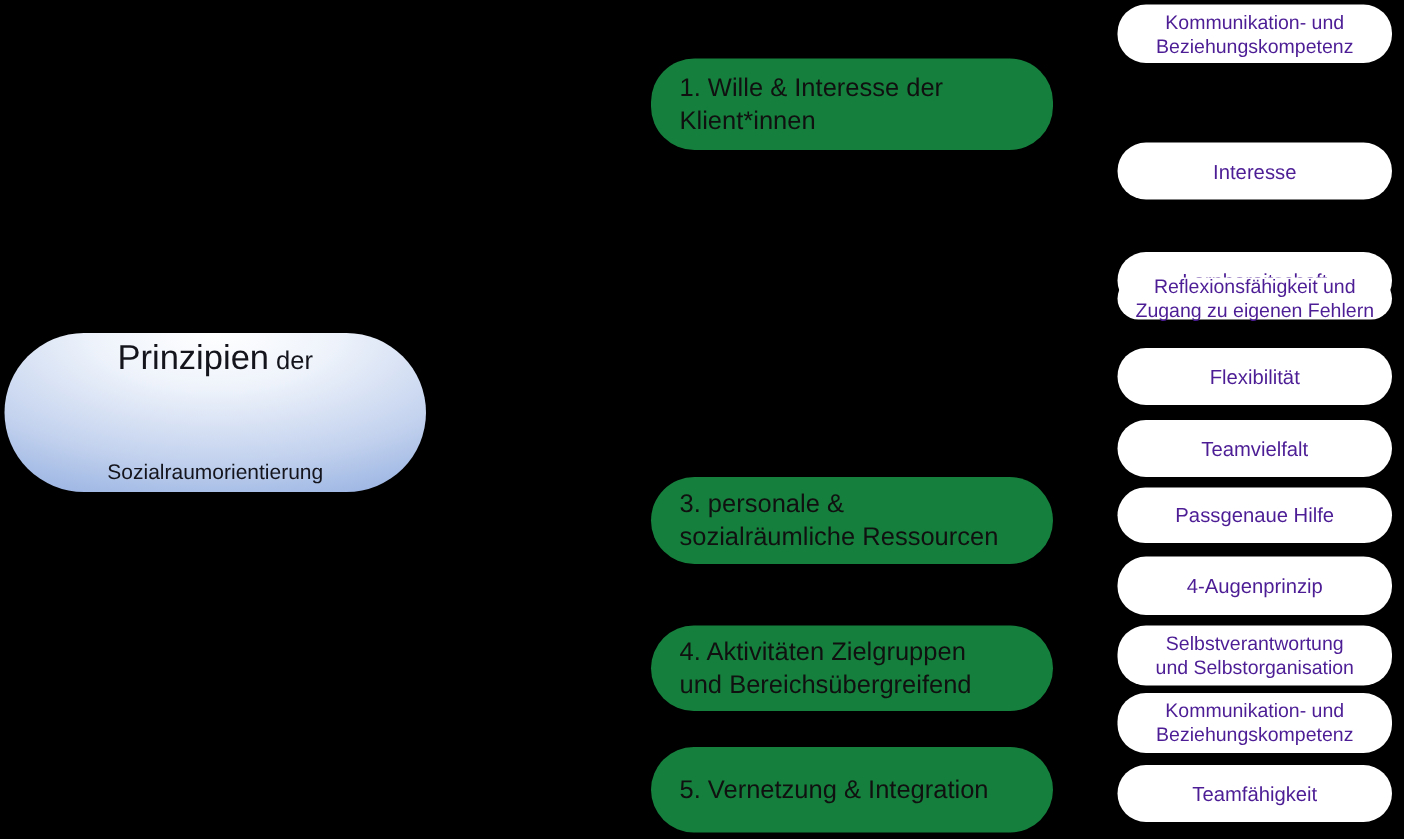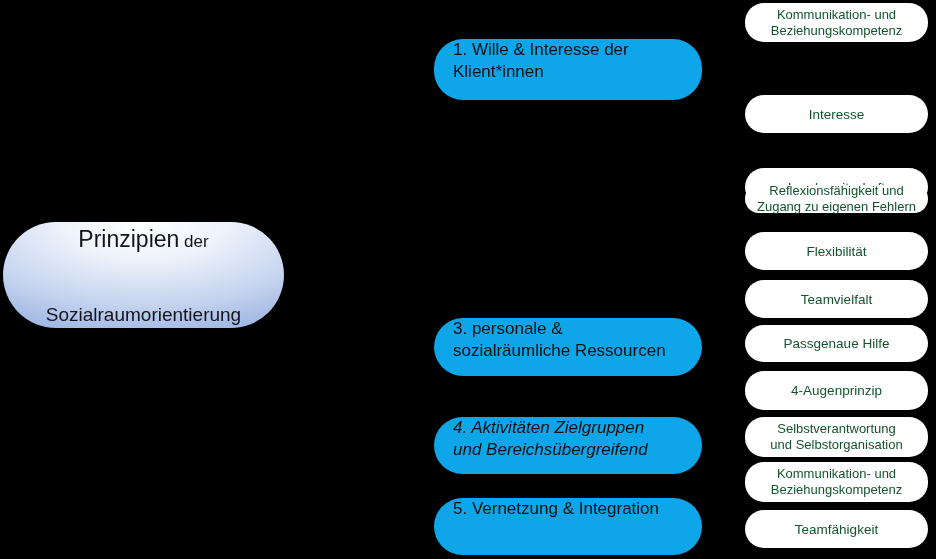--- a/index.html
+++ b/index.html
@@ -35,61 +35,62 @@
     flex-direction: column;
     align-items: center;
     justify-content: center;
     text-align: center;
     color: #14141c;
     gap: 45px;
   }
   .root-line1 { line-height: 30px; white-space: nowrap; }
   .root-word-main { font-size: 23px; }
   .root-word-connector { font-size: 17px; }
-  .root-line2 { font-size: 19px; line-height: 25px; }
+  .root-line2 { font-size: 14px; line-height: 25px; }
 
   
   .principle {
     position: absolute;
     left: 434px;
     width: 268px;
-    background: #0ea5e9;
+    background: #15803d;
     border-radius: 29px;
     display: flex;
+    align-items: center;
     padding-left: 19px;
     box-sizing: border-box;
     font-size: 17px;
     line-height: 22px;
     white-space: pre-line;
     color: #101010;
   }
   .mb1 { top: 39px;  height: 61px; }
   .mb2 { top: 175px; height: 60px; }
   .mb3 { top: 318px; height: 58px; }
-  .mb4 { top: 417px; height: 57px; font-style: italic; }
+  .mb4 { top: 417px; height: 57px; }
   .mb5 { top: 498px; height: 57px; }
 
   
   .competency {
     position: absolute;
     left: 745px;
     width: 183px;
     height: 38px;
     background: #ffffff;
     border-radius: 19px;
     display: flex;
     align-items: center;
     justify-content: center;
     text-align: center;
     box-sizing: border-box;
     padding: 4px 4px;
     font-size: 13.5px;
     line-height: 17px;
     white-space: pre-line;
-    color: #14532d;
+    color: #4c1d95;
   }
   .competency.two-line { font-size: 13px; line-height: 16px; }
   .rb1  { top: 3px;   height: 39px; }
   .rb2  { top: 50px;  }
   .rb3  { top: 95px;  }
   .rb4  { top: 140px; margin-top: 28px; }
   .rb5  { top: 185px; height: 28px; justify-content: center; }
   .rb6  { top: 232px; }
   .rb7  { top: 280px; }
   .rb8  { top: 325px; height: 37px; }

